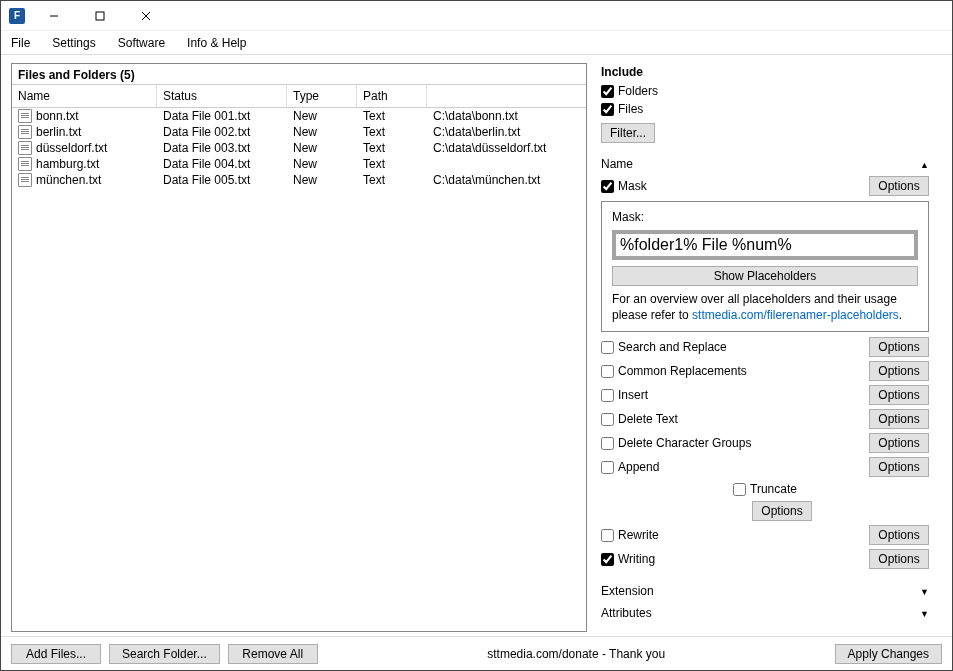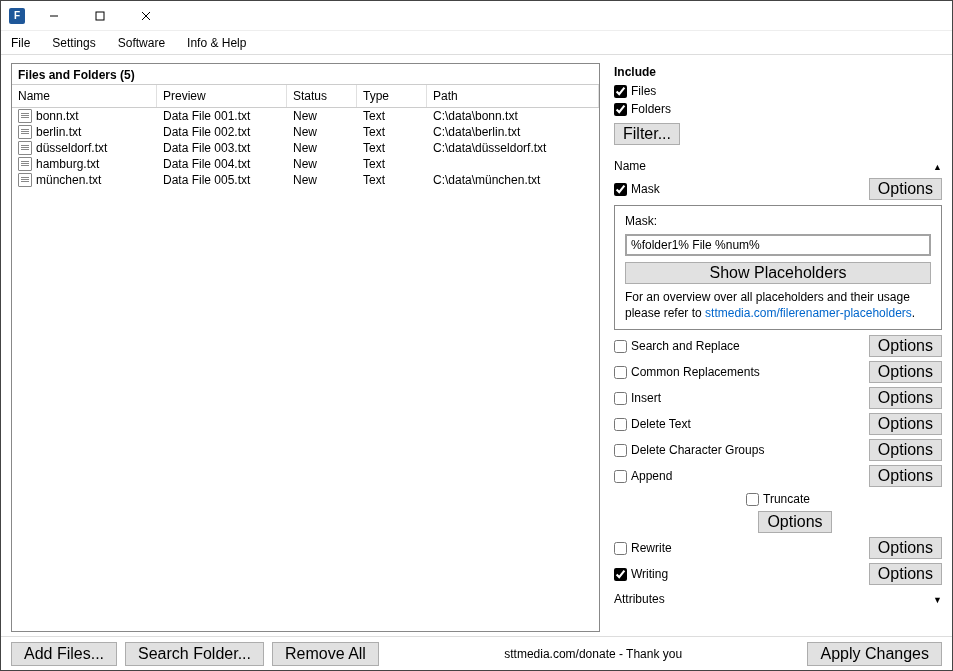--- a/index.html
+++ b/index.html
@@ -7,46 +7,46 @@
 
 .titlebar { height: 30px; display: flex; align-items: center; padding: 0 0 0 8px; border-bottom: 1px solid #eee; }
 .titlebar .icon { width:16px; height:16px; background:#1e5799; display:inline-flex; align-items:center; justify-content:center; color:#fff; font-weight:bold; font-size:10px; margin-right:6px; border-radius:2px;}
 .titlebar .title { flex: 1; }
 .titlebar .winbtn { width: 46px; height: 30px; display: flex; align-items: center; justify-content: center; }
 
 .menubar { height: 24px; display: flex; align-items: center; padding: 0 6px; gap: 14px; border-bottom: 1px solid #ddd;}
 .menubar span { padding: 2px 4px; }
 
 .content { flex:1; display:flex; flex-direction:column; }
-.main { flex:1; display:flex; padding: 8px 10px 4px 10px; gap: 14px; overflow:hidden;}
+.main { flex:1; display:flex; padding: 8px 23px 4px 10px; gap: 14px; overflow:hidden;}
 .left { flex:1; display:flex; flex-direction:column; border:1px solid #888; min-width:0;}
 .left-header { font-weight:bold; padding:4px 6px 2px 6px;}
 .table { flex:1; overflow:auto;}
 .thead, .trow { display:grid; grid-template-columns: 145px 130px 70px 70px 1fr; align-items:center;}
 .thead { border-top:1px solid #ccc; border-bottom:1px solid #ccc;}
 .thead .th { padding:4px 6px; border-right:1px solid #e0e0e0;}
 .trow { } 
 .trow .td { padding:1px 6px; white-space:nowrap; overflow:hidden; text-overflow:ellipsis;}
 .td.namecell { display:flex; align-items:center; gap:4px;}
 .fileglyph { width:14px; height:14px; border:1px solid #888; border-radius:1px; position:relative; flex:0 0 14px;}
 .fileglyph:after{ content:""; position:absolute; left:2px; right:2px; top:3px; height:1px; background:#888; box-shadow:0 2px 0 #888, 0 4px 0 #888;}
 
 .right { width:328px; display:flex; flex-direction:column; gap:2px; overflow:auto;}
 .section-title { font-weight:bold; margin-top:2px; margin-bottom:2px;}
 .cb-row { display:flex; align-items:center; gap:4px; padding:1px 0;}
 .cb-row.with-opt { justify-content:space-between;}
 input[type=checkbox]{ width:13px; height:13px; accent-color:#000;}
-.btn { background:#e1e1e1; border:1px solid #adadad; padding:1px 10px; font-size:16px; min-height:20px; display:inline-flex; align-items:center; justify-content:center;}
+.btn { background:#e1e1e1; border:1px solid #adadad; padding:1px 10px; font-size:12px; min-height:20px; display:inline-flex; align-items:center; justify-content:center;}
 .btn.sm{ padding:1px 8px; }
 .btn.wide{ width:100%; justify-content:center;}
 .accordion-row{ display:flex; align-items:center; justify-content:space-between; padding:4px 0 2px 0;}
 .caret-up:after{content:"▲"; font-size:9px;}
 .caret-down:after{content:"▼"; font-size:9px;}
 .mask-panel{ border:1px solid #888; padding:8px 10px; display:flex; flex-direction:column; gap:6px; margin-top:2px;}
-.mask-panel input[type=text]{ width:100%; border:2px solid #a3a3a3; padding:2px 4px; font-size:12px;}
+.mask-panel input[type=text]{ width:100%; border:4px solid #a3a3a3; padding:2px 4px; font-size:16px;}
 .mask-panel .note{ font-size:12px; line-height:1.3;}
 .mask-panel a{ color:#0066cc; text-decoration:none;}
 .right .btn.opt{ min-width:60px;margin-left:34px;}
 
 .bottombar { height:34px; display:flex; align-items:center; padding:0 10px; border-top:1px solid #ddd; gap:8px;}
 .bottombar .spacer{ flex:1; text-align:center;}
 .bottombar .btn{ min-width:90px; padding:2px 12px;}
 .right-bottom-btn{ min-width:100px;}
 </style>
 </head>
@@ -80,21 +80,20 @@
 </div>
 
 <div class="content">
 <div class="main">
 
   <div class="left">
     <div class="left-header">Files and Folders (5)</div>
     <div class="table">
       <div class="thead">
         <div class="th">Name</div>
-        <div class="th">Preview</div>
         <div class="th">Status</div>
         <div class="th">Type</div>
         <div class="th">Path</div>
       </div>
       <div id="tbody">
             <div class="trow">
               <div class="td namecell">
                 <span class="fileglyph"></span>
                 <span>bonn.txt</span>
               </div>
@@ -143,25 +142,25 @@
               <div class="td">C:\data\münchen.txt</div>
             </div>
           </div>
     </div>
   </div>
 
   <div class="right">
     <div class="section-title">Include</div>
     <label class="cb-row">
       <input type="checkbox" checked="" style="">
-      <span>Files</span>
+      <span>Folders</span>
     </label>
     <label class="cb-row">
       <input type="checkbox" checked="" style="">
-      <span>Folders</span>
+      <span>Files</span>
     </label>
     <div style="margin:4px 0 8px 0;">
       <button class="btn sm">Filter...</button>
     </div>
 
     <div class="accordion-row">
       <span>Name</span>
       <span class="caret-up"></span>
     </div>
 
@@ -241,20 +240,24 @@
           </div>
           <div class="cb-row with-opt" style="margin-top: 2px;">
             <label class="cb-row">
               <input type="checkbox" checked="" style="">
               <span>Writing</span>
             </label>
             <button class="btn sm opt">Options</button>
           </div>
         </div>
 
+    <div class="accordion-row" style="margin-top:8px">
+      <span>Extension</span>
+      <span class="caret-down"></span>
+    </div>
     <div class="accordion-row">
       <span>Attributes</span>
       <span class="caret-down"></span>
     </div>
   </div>
 </div>
 
 <div class="bottombar">
   <button class="btn">Add Files...</button>
   <button class="btn">Search Folder...</button>

